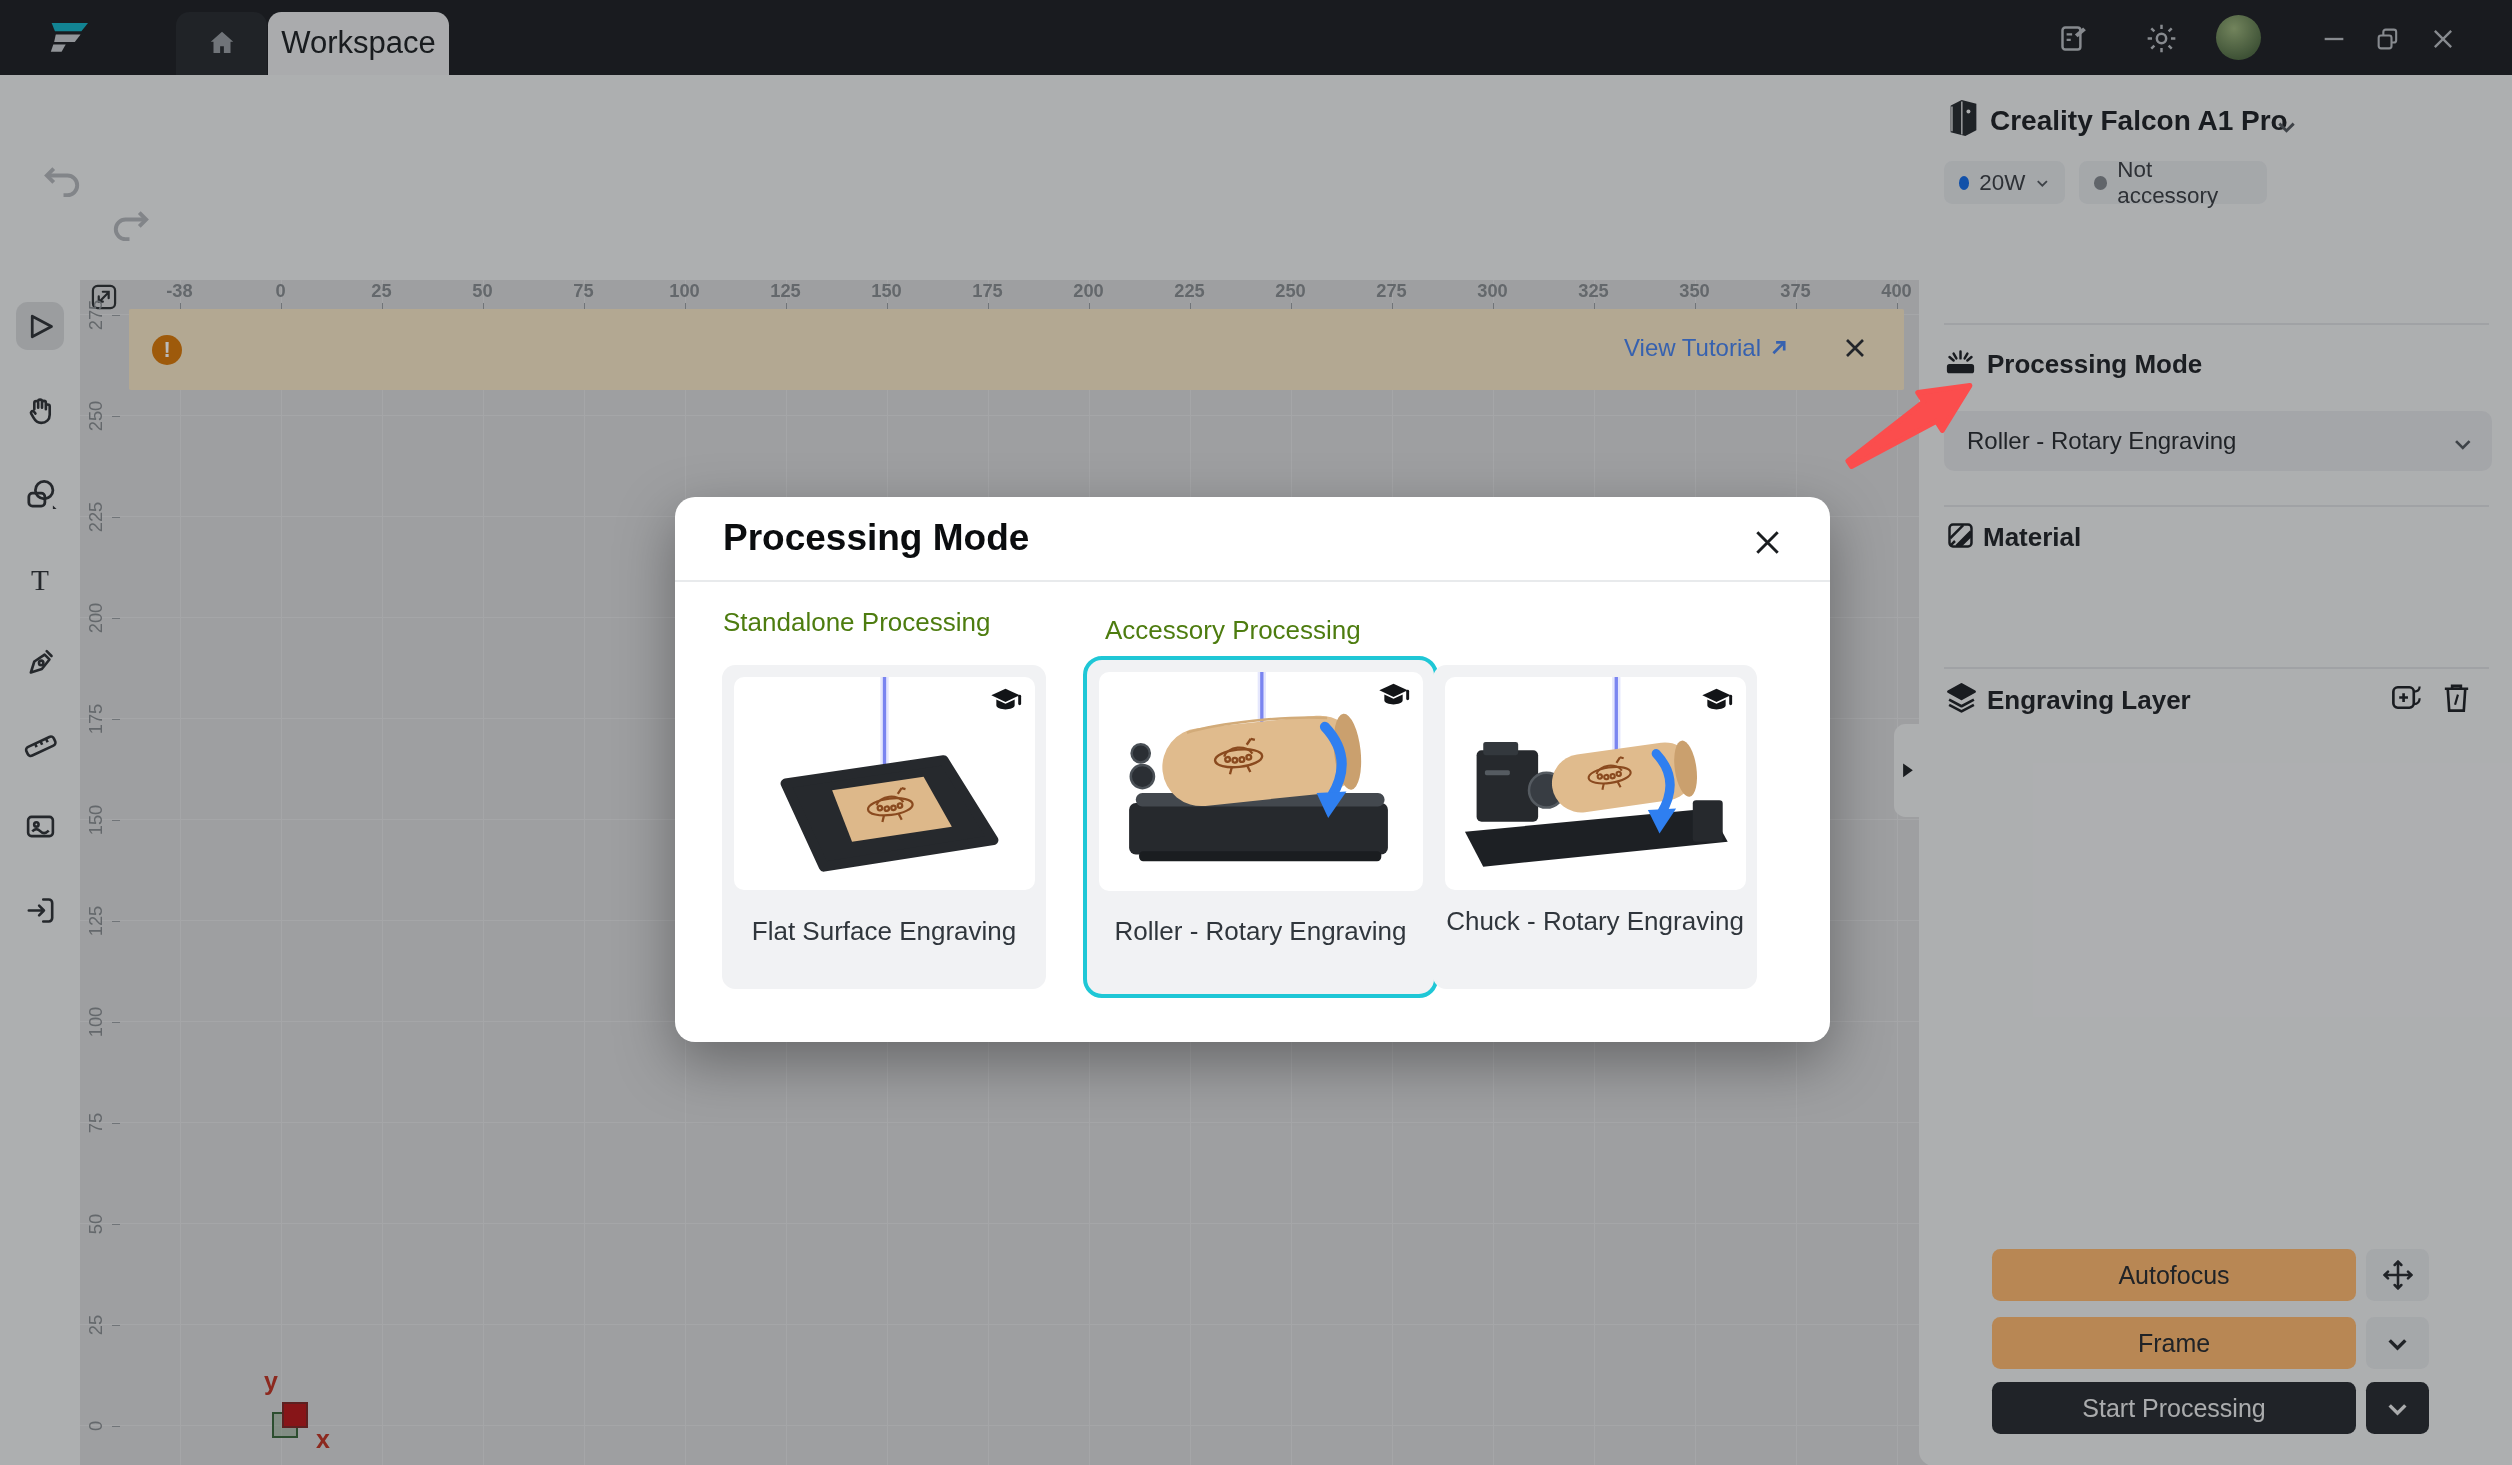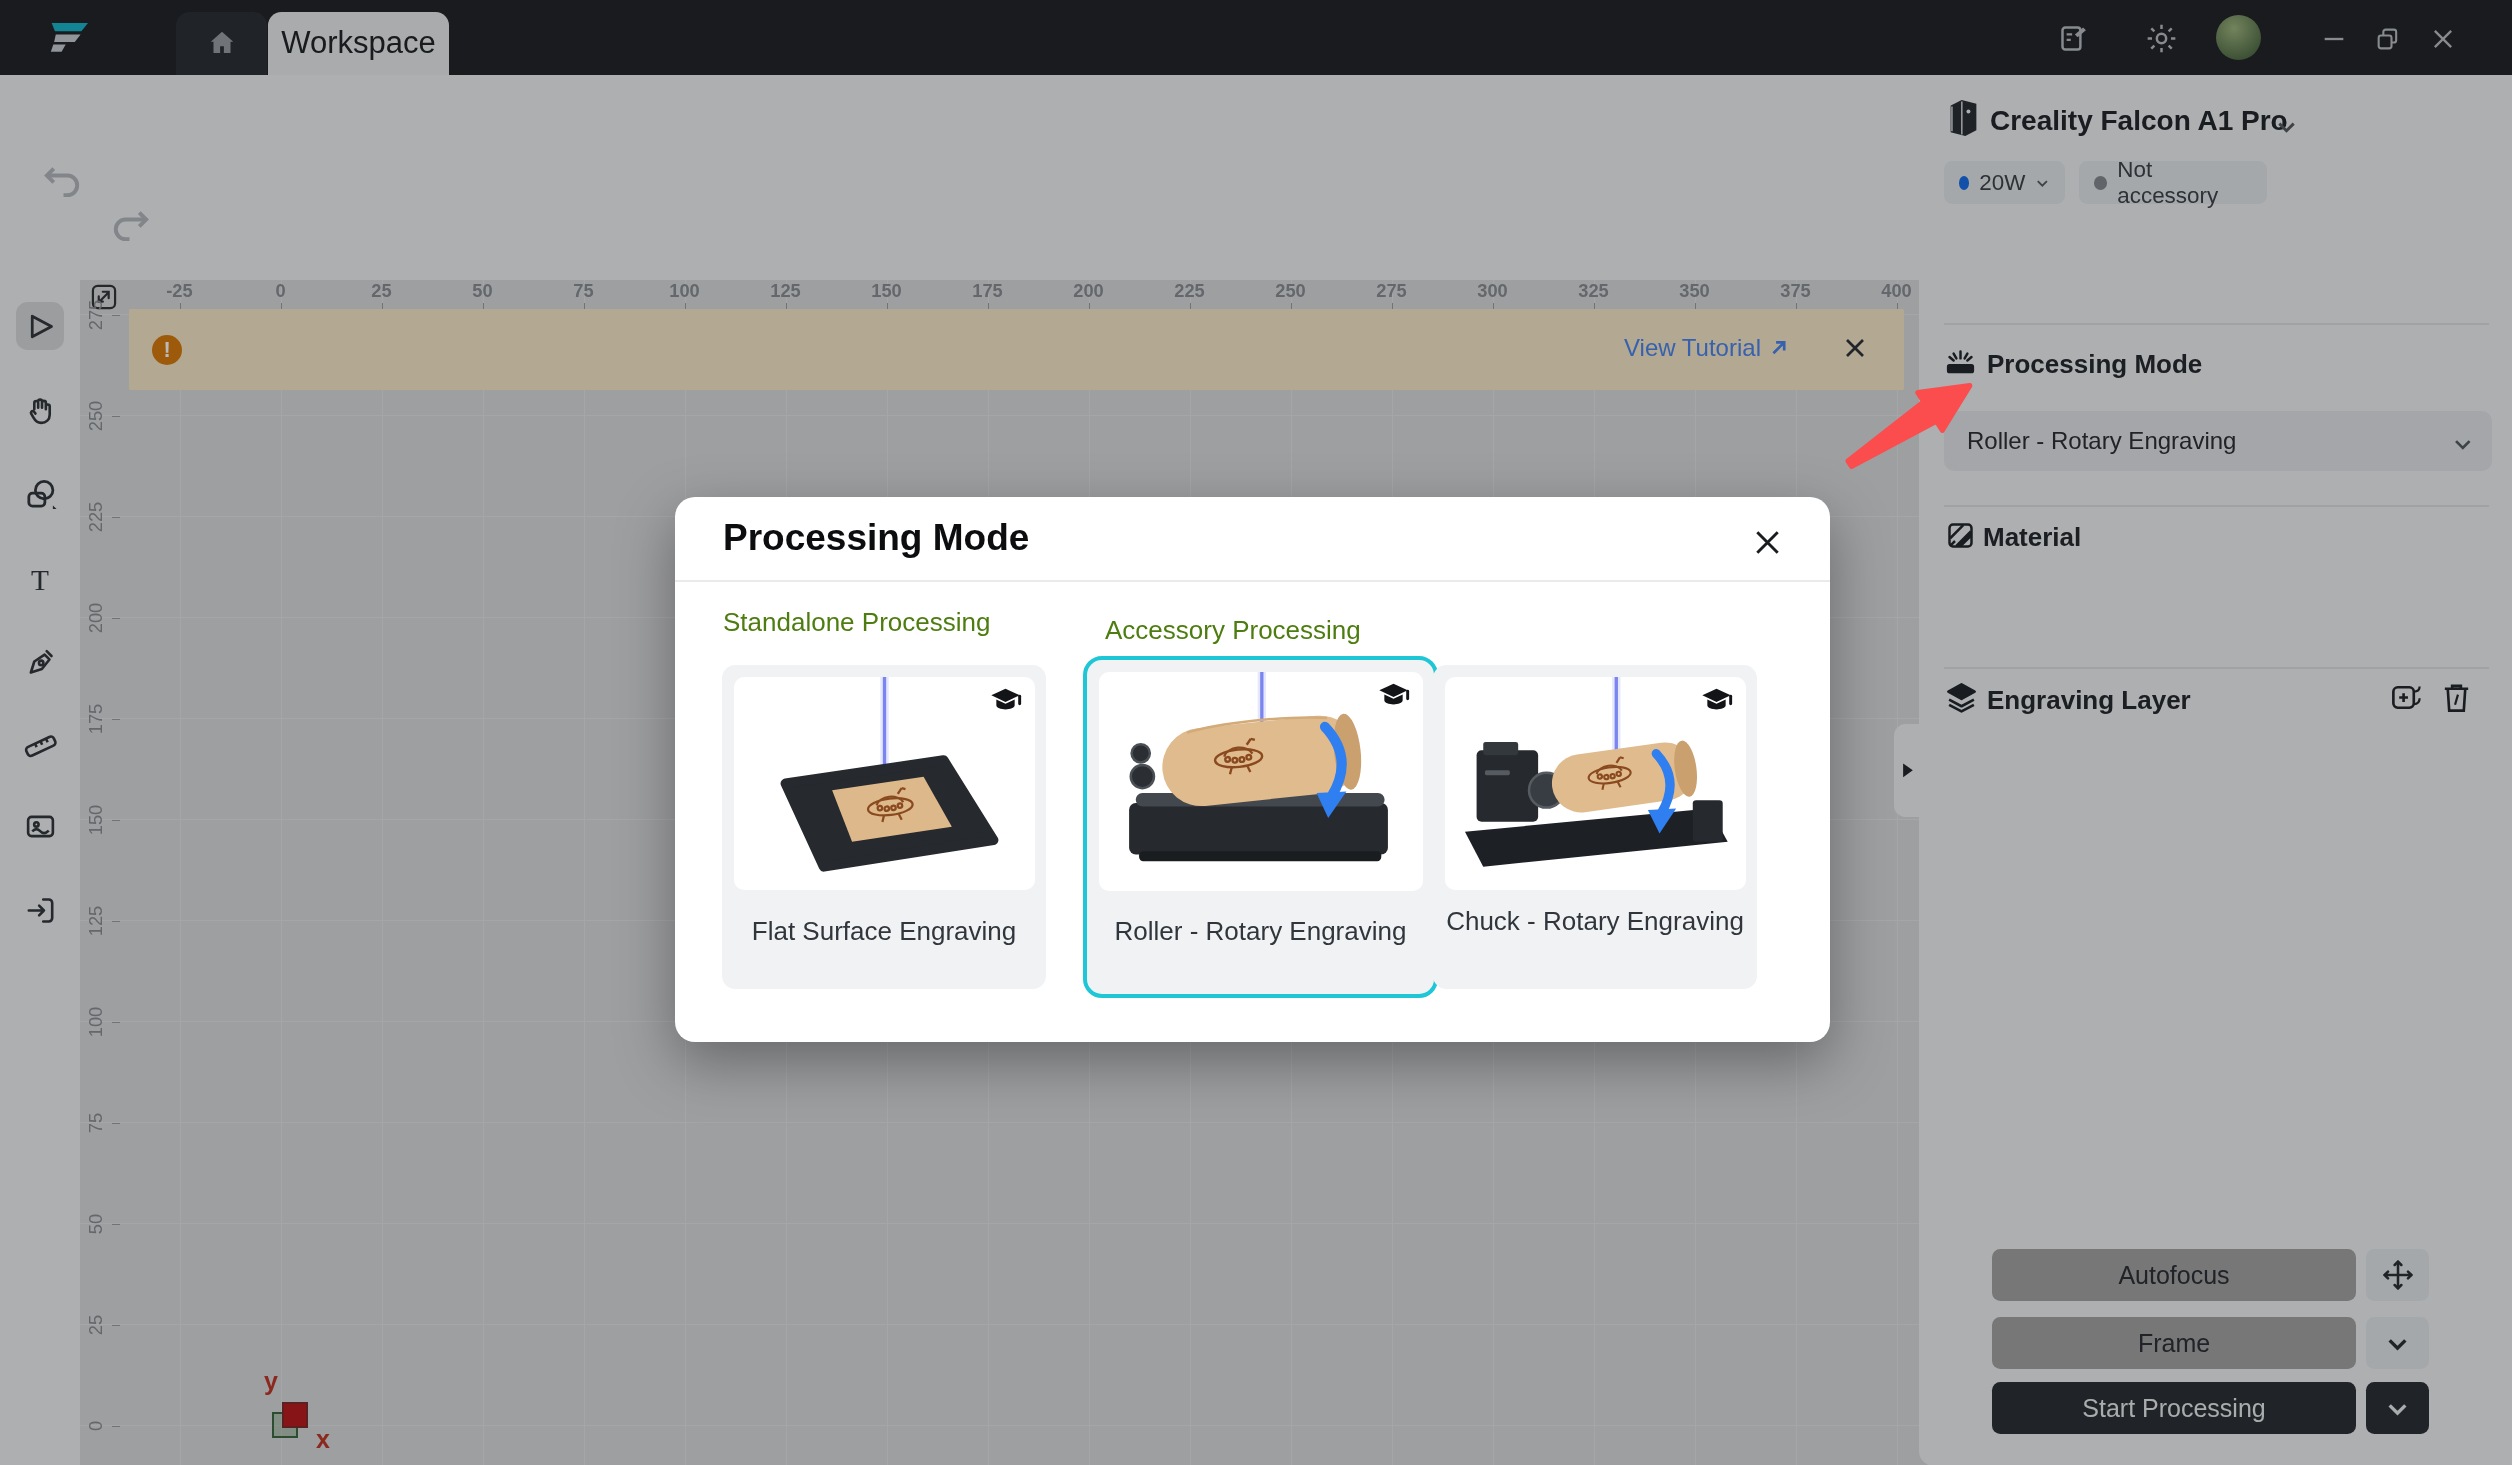--- a/index.html
+++ b/index.html
@@ -72,21 +72,21 @@
   #sidebar{position:absolute;left:1919px;top:75px;width:593px;height:1391px;background:#eef0f2;border-radius:0 0 0 15px;}
   .sb-divider{position:absolute;left:25px;width:545px;height:1.7px;background:#dcdfe2;}
   .sb-h{position:absolute;font-size:26px;font-weight:600;color:#262a2f;}
   .sb-drop{position:absolute;left:25px;width:548px;height:60px;background:#e1e4e8;border-radius:10px;
     display:flex;align-items:center;padding:0 23px;box-sizing:border-box;font-size:24px;color:#2c3036;}
   .sb-drop svg{position:absolute;right:18.3px;top:21.6px;}
   #devname{position:absolute;left:71px;top:30px;font-size:28px;font-weight:600;color:#23272c;}
   .badge{position:absolute;top:86px;height:43px;border-radius:8.3px;background:#e2e6ea;display:flex;align-items:center;padding:0 15px;gap:10px;box-sizing:border-box;}
   .badge .dot{width:14px;height:14px;border-radius:50%;}
   .badge span{font-size:22.4px;color:#3f444a;}
-  .sb-btn{position:absolute;left:1992px;width:364px;height:52px;border-radius:8.3px;background:#a3a3a3;
+  .sb-btn{position:absolute;left:1992px;width:364px;height:52px;border-radius:8.3px;background:#fdba74;
     display:flex;align-items:center;justify-content:center;font-size:25px;color:#2c3036;}
   .sb-side{position:absolute;left:2366px;width:63px;height:52px;border-radius:8.3px;background:#e3e6e9;
     display:flex;align-items:center;justify-content:center;color:#2c3036;}
   .dark{background:#2c3137 !important;color:#e9ebed !important;}
   #collapse{position:absolute;left:1894px;top:724px;width:26.6px;height:93px;background:#eef0f2;border-radius:11.6px 0 0 11.6px;
     display:flex;align-items:center;justify-content:center;color:#24282c;font-size:21.6px;}
   
   #overlay{position:absolute;left:0;top:0;width:2512px;height:1465px;background:rgba(0,0,0,0.27);z-index:50;}
   #modal{position:absolute;left:675px;top:497px;width:1155px;height:545px;background:#fff;border-radius:20px;z-index:60;
     box-shadow:0 20px 58px rgba(0,0,0,.35);}
@@ -392,21 +392,21 @@
   </div>
 
   <div id="canvas">
     <div id="corner-ico">
       <svg width="28" height="28" viewBox="0 0 24 24" fill="none" stroke="currentColor" stroke-width="1.9" stroke-linecap="round">
           <rect x="2.5" y="2.5" width="19" height="19" rx="4"></rect>
           <path d="M8 16 16 8m-5-.5H16V13m-5 3H7.5V11.5"></path>
         </svg>
     </div>
     <div id="ruler-h">
-      <span><b>-25</b><i></i></span>
+      <span><b>-38</b><i></i></span>
         <span><b>0</b><i></i></span>
         <span><b>25</b><i></i></span>
         <span><b>50</b><i></i></span>
         <span><b>75</b><i></i></span>
         <span><b>100</b><i></i></span>
         <span><b>125</b><i></i></span>
         <span><b>150</b><i></i></span>
         <span><b>175</b><i></i></span>
         <span><b>200</b><i></i></span>
         <span><b>225</b><i></i></span>

